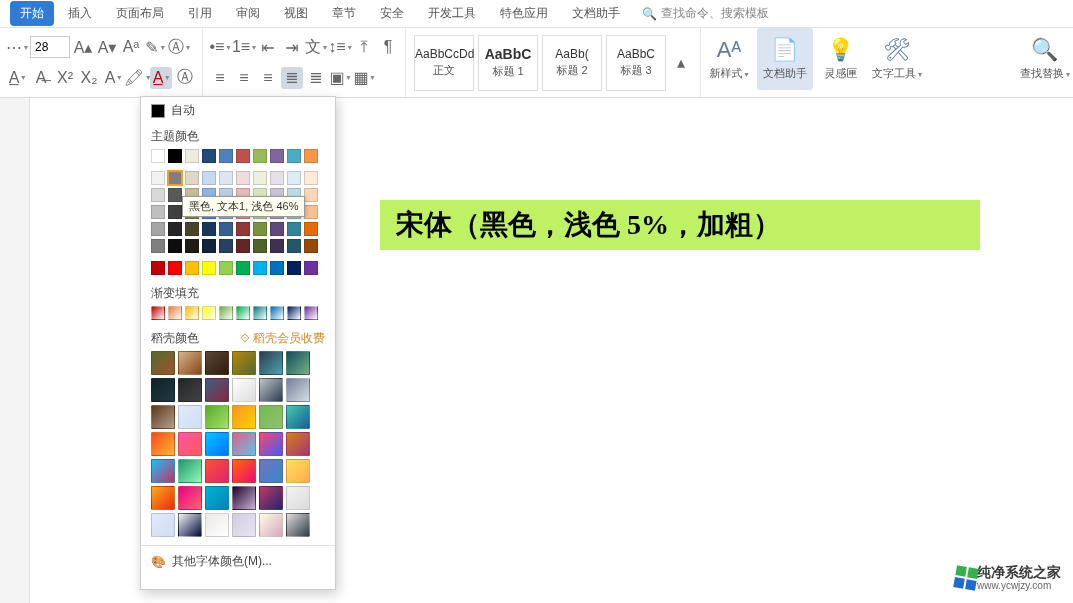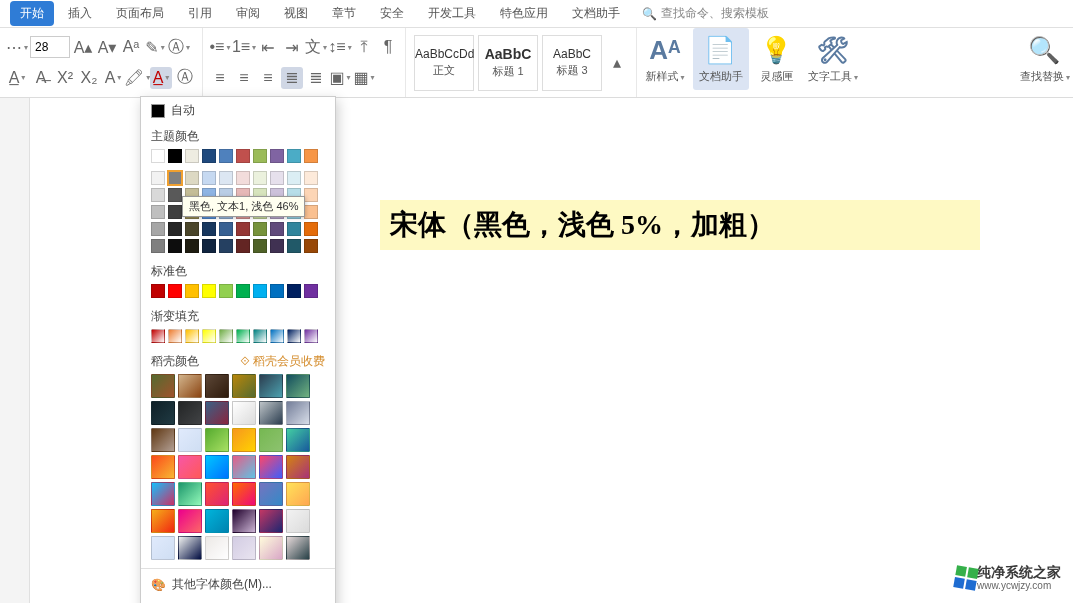--- a/index.html
+++ b/index.html
@@ -21,29 +21,29 @@
   .font-size-box { width: 40px; height: 22px; border: 1px solid #ccc; display: flex; align-items: center; padding: 0 4px; font-size: 12px; }
 
   .styles-group { display: flex; align-items: center; gap: 4px; padding: 4px 8px; border-right: 1px solid #e8e8e8; }
   .style-preview { width: 60px; height: 56px; border: 1px solid #ddd; text-align: center; display: flex; flex-direction: column; justify-content: center; gap: 2px; cursor: pointer; }
   .style-preview.bold .sp-sample { font-weight: bold; font-size: 14px; }
   .sp-sample { font-size: 12px; color: #333; }
   .sp-label { font-size: 11px; color: #555; }
 
   .big-btn { display: flex; flex-direction: column; align-items: center; justify-content: center; width: 56px; height: 62px; font-size: 11px; color: #555; gap: 3px; cursor: pointer; border-radius: 3px; }
   .big-btn.active { background: #dbe4f3; }
-  .big-icon { font-size: 26px; color: #5a7aa0; font-weight: bold; }
+  .big-icon { font-size: 22px; color: #5a7aa0; }
   .big-btn .drop-inline::after { content: " ▾"; font-size: 8px; color: #888; }
 
   
   .workspace { display: flex; height: calc(100% - 98px); }
   .gutter { width: 30px; background: #f4f4f4; border-right: 1px solid #e0e0e0; }
   .canvas { flex: 1; background: #fff; position: relative; padding: 120px 0 0 80px; }
   .page-sel { position: absolute; left: 380px; top: 200px; width: 600px; }
-  .sel-block { background: #fef9c3; padding: 6px 10px; margin: 0; }
+  .sel-block { background: #bef264; padding: 6px 16px; margin: 0; }
   .sel-line1 { font-family: SimSun, serif; font-size: 28px; font-weight: bold; color: #000; }
   .sel-line2 { font-family: SimSun, serif; font-size: 28px; color: #808080; }
   .ruler-mark { position: absolute; top: 110px; left: 380px; width: 600px; height: 12px; }
   .ruler-mark::before, .ruler-mark::after { content: ""; position: absolute; width: 0; height: 0; border-left: 5px solid transparent; border-right: 5px solid transparent; border-bottom: 6px solid #888; top: 0; }
   .ruler-mark::before { left: 6px; }
   .ruler-mark::after { right: 60px; }
 
   
   .color-dropdown { position: absolute; left: 140px; top: 96px; width: 196px; background: #fff; border: 1px solid #ccc; box-shadow: 2px 4px 12px rgba(0,0,0,0.2); z-index: 100; padding-bottom: 4px; }
   .cd-row { display: flex; align-items: center; padding: 5px 10px; font-size: 12px; color: #444; cursor: pointer; gap: 6px; }
@@ -133,20 +133,24 @@
   </div>
 
   <div class="styles-group">
     <div class="style-preview">
       <span class="sp-sample">AaBbCcDd</span>
       <span class="sp-label">正文</span>
     </div>
     <div class="style-preview bold">
       <span class="sp-sample">AaBbC</span>
       <span class="sp-label">标题 1</span>
+    </div>
+    <div class="style-preview">
+      <span class="sp-sample">AaBb(</span>
+      <span class="sp-label">标题 2</span>
     </div>
     <div class="style-preview">
       <span class="sp-sample">AaBbC</span>
       <span class="sp-label">标题 3</span>
     </div>
     <span class="icon-btn">▴</span>
   </div>
 
   <div class="big-btn">
     <span class="big-icon">Aᴬ</span>
@@ -245,21 +249,20 @@
       <span class="cd-cell" style="background: rgb(13, 13, 13);"></span>
       <span class="cd-cell" style="background: rgb(30, 28, 17);"></span>
       <span class="cd-cell" style="background: rgb(16, 36, 63);"></span>
       <span class="cd-cell" style="background: rgb(37, 64, 97);"></span>
       <span class="cd-cell" style="background: rgb(99, 37, 35);"></span>
       <span class="cd-cell" style="background: rgb(79, 98, 40);"></span>
       <span class="cd-cell" style="background: rgb(64, 49, 82);"></span>
       <span class="cd-cell" style="background: rgb(33, 89, 104);"></span>
       <span class="cd-cell" style="background: rgb(152, 72, 7);"></span>
     </div>
-  <div class="cd-section">标准色</div>
   <div class="cd-grid" id="standard-row">
       <span class="cd-cell" style="background: rgb(192, 0, 0);"></span>
       <span class="cd-cell" style="background: rgb(255, 0, 0);"></span>
       <span class="cd-cell" style="background: rgb(255, 192, 0);"></span>
       <span class="cd-cell" style="background: rgb(255, 255, 0);"></span>
       <span class="cd-cell" style="background: rgb(146, 208, 80);"></span>
       <span class="cd-cell" style="background: rgb(0, 176, 80);"></span>
       <span class="cd-cell" style="background: rgb(0, 176, 240);"></span>
       <span class="cd-cell" style="background: rgb(0, 112, 192);"></span>
       <span class="cd-cell" style="background: rgb(0, 32, 96);"></span>

